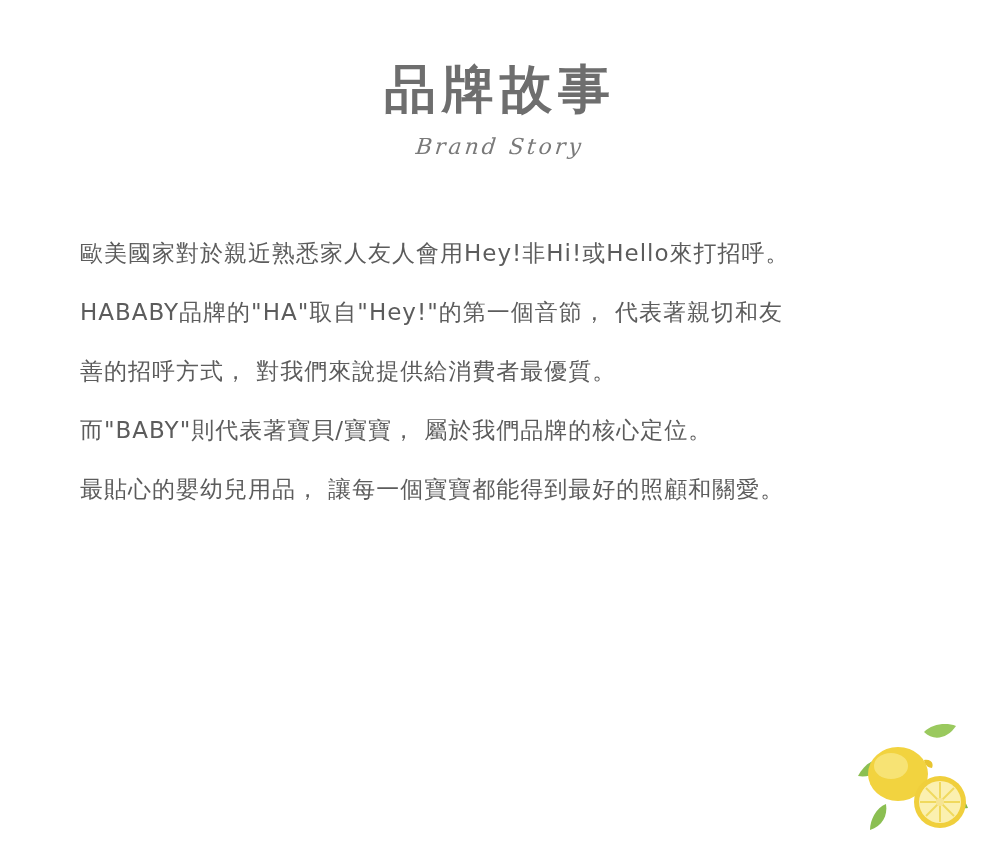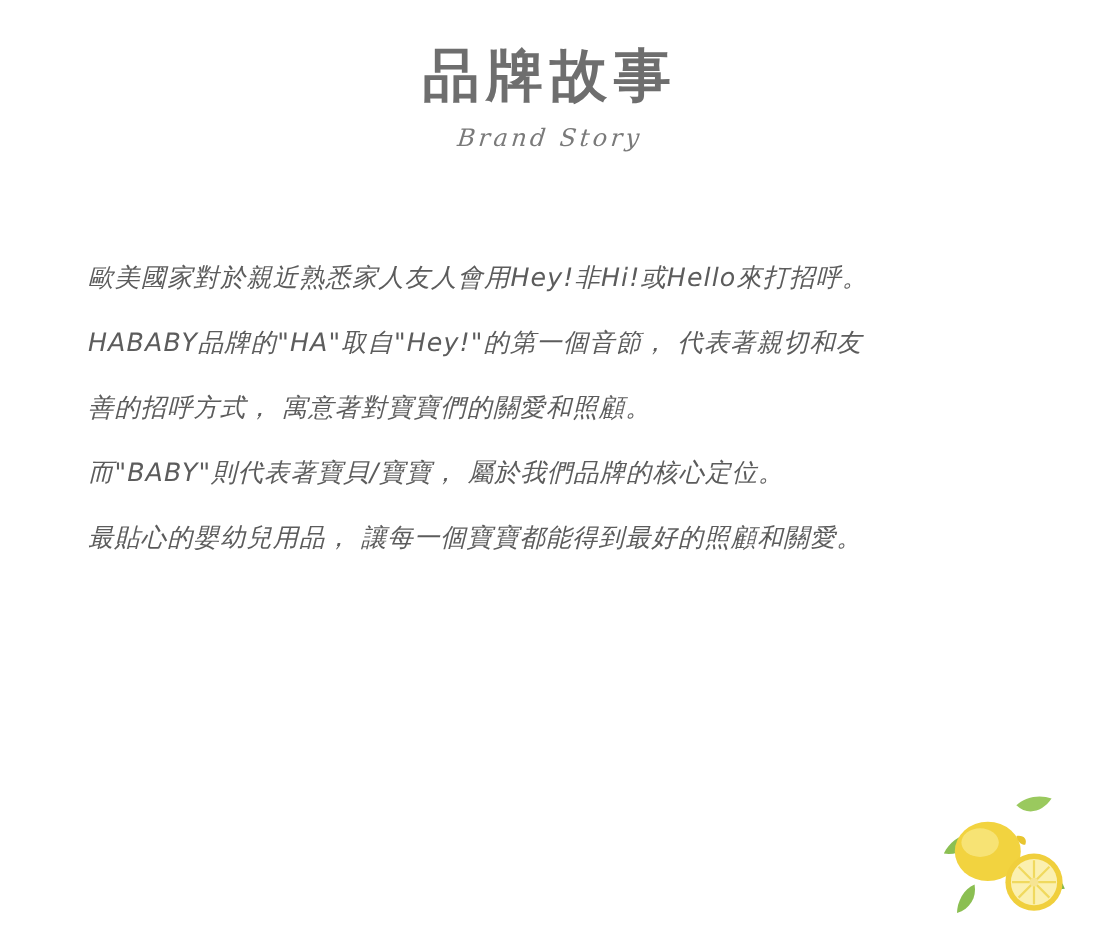--- a/index.html
+++ b/index.html
@@ -18,21 +18,21 @@
 
   .page {
     position: relative;
     width: 1000px;
     height: 846px;
     box-sizing: border-box;
   }
 
   .header {
     text-align: center;
-    padding-top: 38px;
+    padding-top: 58px;
   }
 
   .title-cn {
     font-family: "DejaVu Sans", sans-serif;
     font-size: 52px;
     font-weight: bold;
     letter-spacing: 6px;
     color: #6e6e6e;
     line-height: 1.2;
     margin: 0;
@@ -56,21 +56,20 @@
   }
 
   .body-copy p {
     margin: 0 0 28px 0;
     font-family: "DejaVu Sans", sans-serif;
     font-size: 23px;
     line-height: 1.35;
     letter-spacing: 1px;
     color: #5c5c5c;
     white-space: nowrap;
-    font-style: italic;
   }
 
   .body-copy p:last-child {
     margin-bottom: 15px;
   }
 
   
   .lemon-art {
     position: absolute;
     right: 22px;
@@ -85,21 +84,21 @@
 <div class="page">
 
   <div class="header">
     <h1 class="title-cn">品牌故事</h1>
     <div class="title-en">Brand Story</div>
   </div>
 
   <div class="body-copy">
     <p>歐美國家對於親近熟悉家人友人會用Hey!非Hi!或Hello來打招呼。</p>
     <p>HABABY品牌的"HA"取自"Hey!"的第一個音節， 代表著親切和友</p>
-    <p>善的招呼方式， 寓意著對寶寶們的關愛和照顧。</p>
+    <p>善的招呼方式， 對我們來說提供給消費者最優質。</p>
     <p>而"BABY"則代表著寶貝/寶寶， 屬於我們品牌的核心定位。</p>
     <p>最貼心的嬰幼兒用品， 讓每一個寶寶都能得到最好的照顧和關愛。</p>
   </div>
 
   <div class="lemon-art">
     <svg viewBox="0 0 150 120" width="150" height="120" xmlns="http://www.w3.org/2000/svg">
 
       <path d="M60 44 C48 40 36 48 30 60 C42 62 54 56 60 44 Z" fill="#8bbf52"></path>
       <path d="M96 16 C104 8 118 6 128 10 C120 22 106 26 96 16 Z" fill="#9ac95e"></path>
       <path d="M112 74 C124 72 136 80 140 92 C128 94 116 86 112 74 Z" fill="#7fb648"></path>

